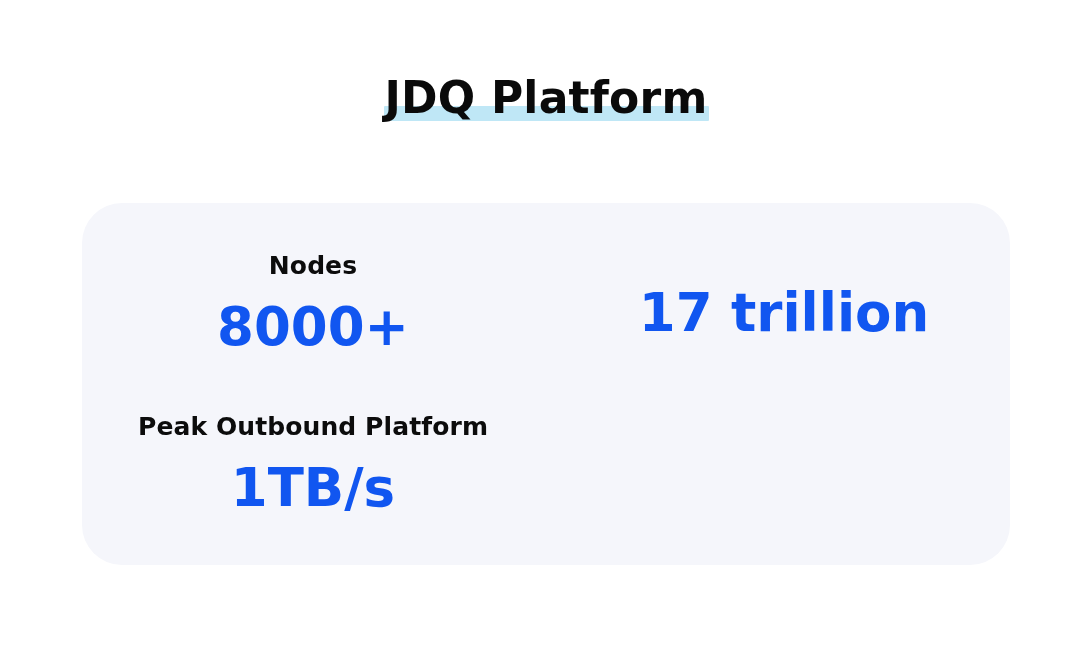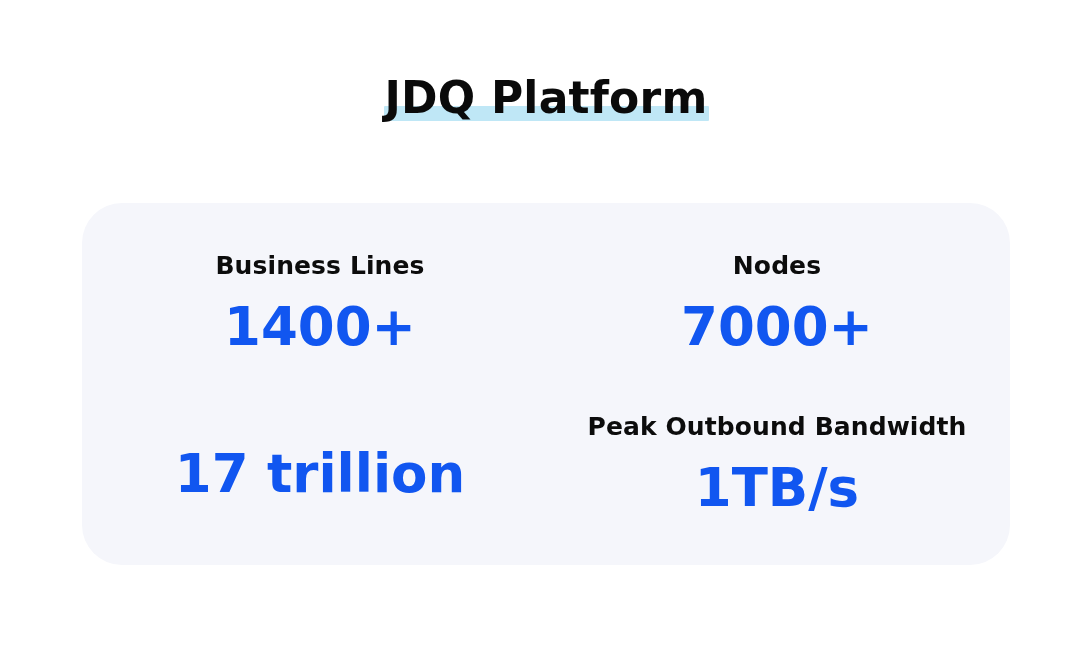--- a/index.html
+++ b/index.html
@@ -117,35 +117,31 @@
   <div class="title-wrap">
     <div class="title">
       <span class="hl"></span>
       <span class="txt">JDQ Platform</span>
     </div>
   </div>
 
   <div class="card">
     <div class="grid">
 
-      <div class="stat col-left">
-        <div class="stat-label">Business Lines</div>
-        <div class="stat-value">1400+</div>
-      </div>
 
       <div class="stat col-right">
         <div class="stat-label">Nodes</div>
-        <div class="stat-value">7000+</div>
+        <div class="stat-value">8000+</div>
       </div>
 
       <div class="stat col-left">
         <div class="stat-value">17 trillion</div>
       </div>
 
       <div class="stat col-right">
-        <div class="stat-label">Peak Outbound Bandwidth</div>
+        <div class="stat-label">Peak Outbound Platform</div>
         <div class="stat-value">1TB/s</div>
       </div>
 
     </div>
   </div>
 
 </div>
 
 </body></html>

